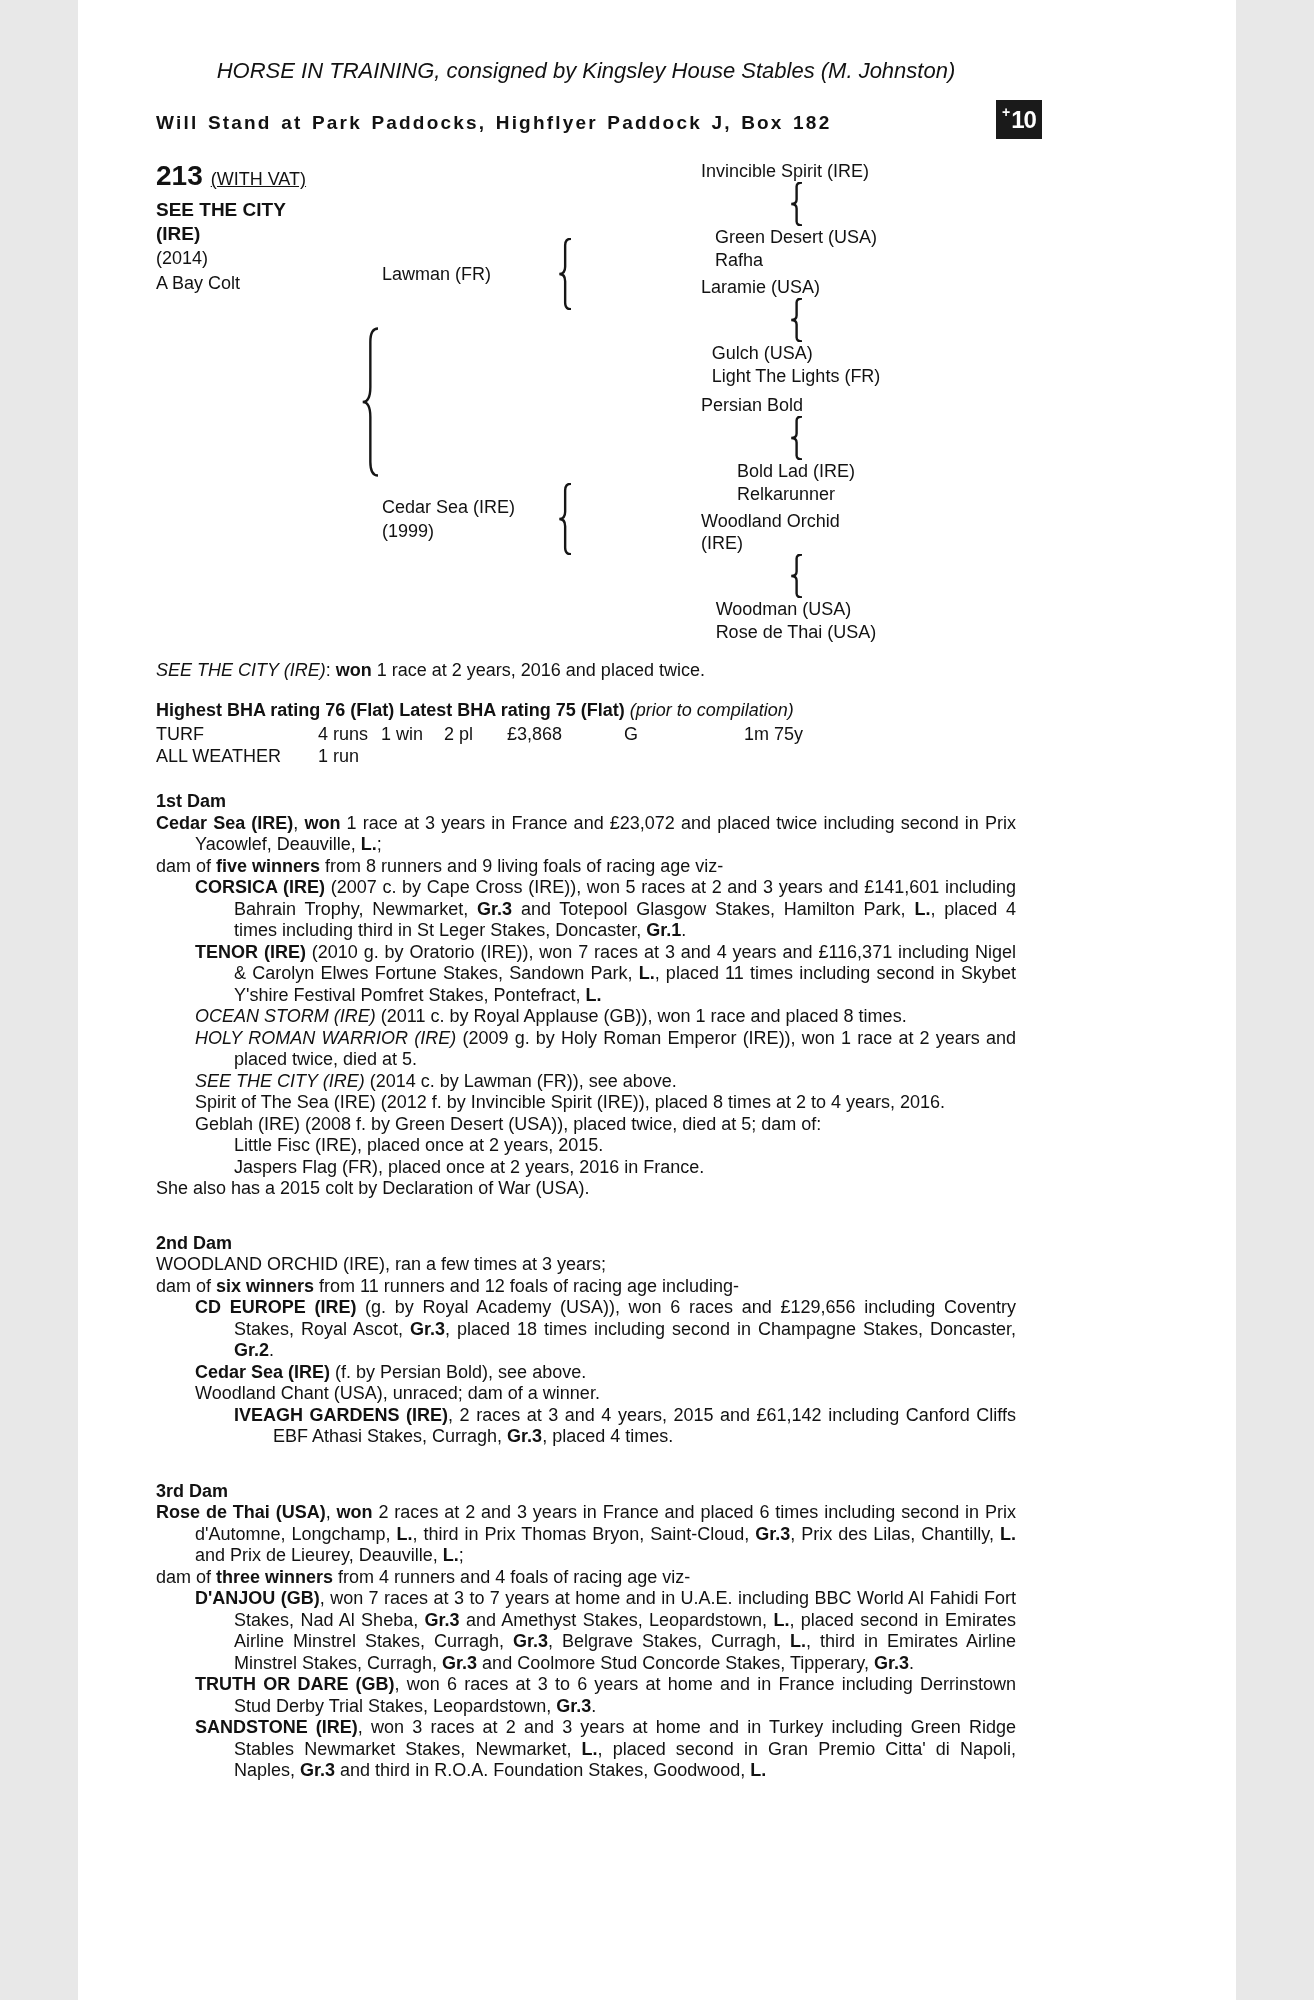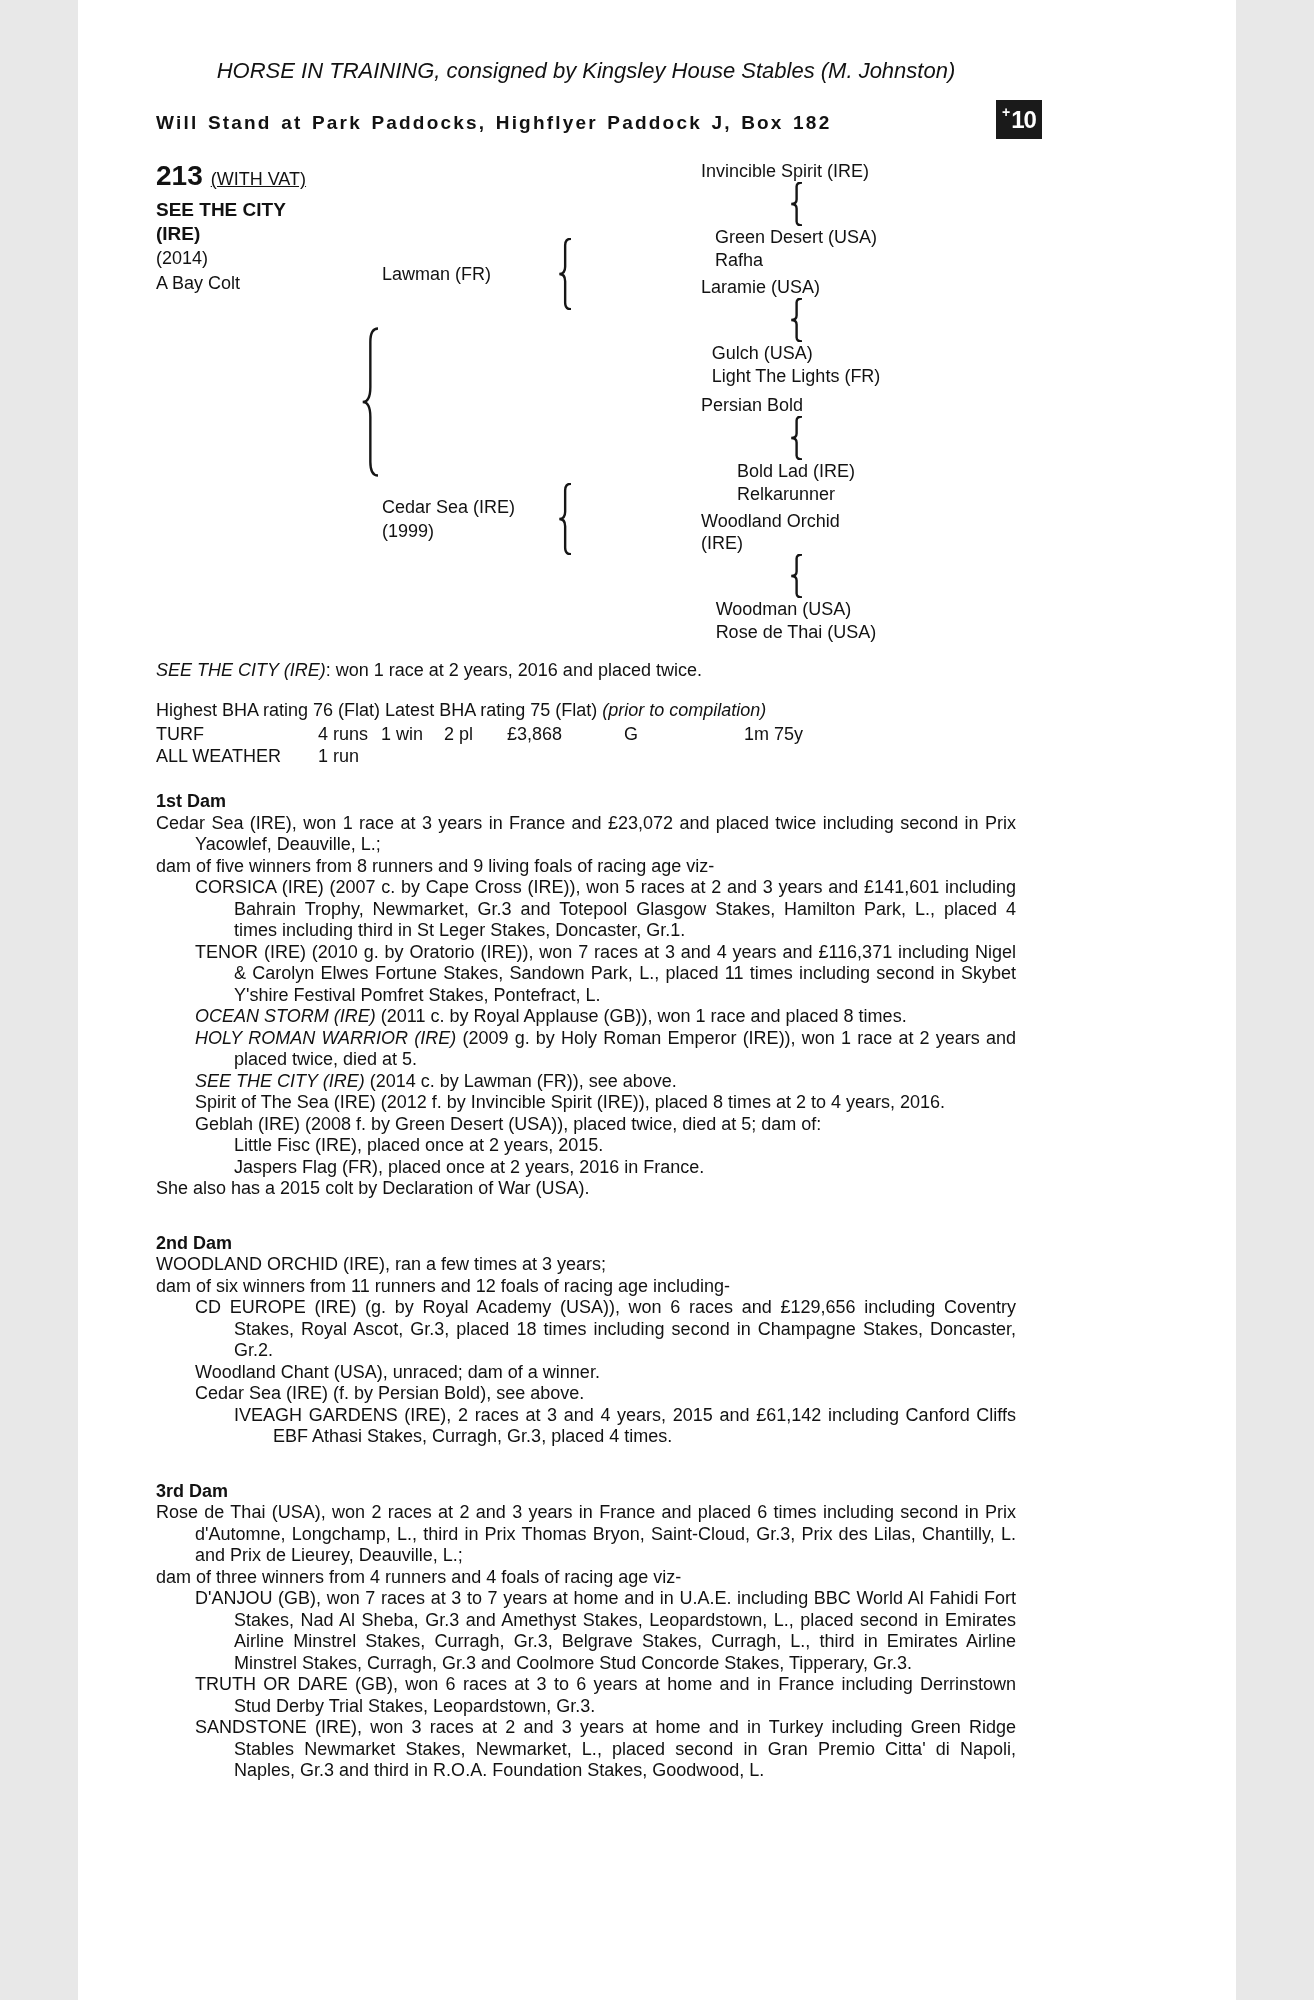--- a/index.html
+++ b/index.html
@@ -42,21 +42,21 @@
   .fam { display:flex; align-items:center; }
   .g1name { width:170px; font-size:18px; line-height:24px; }
   .g2stack { display:flex; flex-direction:column; gap:4px; flex:1; }
   .g2fam { display:flex; align-items:center;flex-direction:column; }
   .g2name { width:190px; font-size:18px; line-height:22px; white-space:nowrap; }
   .g3stack { display:flex; flex-direction:column; justify-content:flex-end; }
   .g3name { font-size:18px; line-height:23px; white-space:nowrap; }
 
   
   .para { font-size:18px; line-height:21.5px; text-align:justify; }
-  .b { font-weight:normal; }
+  .b { font-weight:bold; }
   .i { font-style:italic; }
 
   .summary { margin-top:16px; }
   .rating  { margin-top:18px; }
 
   .record { margin-top:2px; font-size:18px; }
   .rec-row { display:grid; grid-template-columns:162px 63px 63px 63px 117px 120px 1fr; line-height:22px; }
 
   .sec-heading { font-size:18px; font-weight:bold; margin-top:24px; line-height:21.5px; }
   .sec-heading.gap-lg { margin-top:33px; }
@@ -220,22 +220,22 @@
       <div class="para hang2"><span>Little Fisc (IRE), placed once at 2 years, 2015.</span></div>
       <div class="para hang2"><span>Jaspers Flag (FR), placed once at 2 years, 2016 in France.</span></div>
       <div class="para flat"><span>She also has a 2015 colt by Declaration of War (USA).</span></div>
     </div>
 
     <div class="section">
       <div class="sec-heading gap-lg">2nd Dam</div>
       <div class="para hang0"><span>WOODLAND ORCHID (IRE), ran a few times at 3 years;</span></div>
       <div class="para flat"><span>dam of </span><span class="b">six winners</span><span> from 11 runners and 12 foals of racing age including-</span></div>
       <div class="para hang1"><span class="b">CD EUROPE (IRE)</span><span> (g. by Royal Academy (USA)), won 6 races and £129,656 including Coventry Stakes, Royal Ascot, </span><span class="b">Gr.3</span><span>, placed 18 times including second in Champagne Stakes, Doncaster, </span><span class="b">Gr.2</span><span>.</span></div>
+      <div class="para hang1"><span class="b">Cedar Sea (IRE)</span><span> (f. by Persian Bold), see above.</span></div>
       <div class="para hang1"><span>Woodland Chant (USA), unraced; dam of a winner.</span></div>
-      <div class="para hang1"><span class="b">Cedar Sea (IRE)</span><span> (f. by Persian Bold), see above.</span></div>
       <div class="para hang2"><span class="b">IVEAGH GARDENS (IRE)</span><span>, 2 races at 3 and 4 years, 2015 and £61,142 including Canford Cliffs EBF Athasi Stakes, Curragh, </span><span class="b">Gr.3</span><span>, placed 4 times.</span></div>
     </div>
 
     <div class="section">
       <div class="sec-heading gap-lg">3rd Dam</div>
       <div class="para hang0"><span class="b">Rose de Thai (USA)</span><span>, </span><span class="b">won</span><span> 2 races at 2 and 3 years in France and placed 6 times including second in Prix d'Automne, Longchamp, </span><span class="b">L.</span><span>, third in Prix Thomas Bryon, Saint-Cloud, </span><span class="b">Gr.3</span><span>, Prix des Lilas, Chantilly, </span><span class="b">L.</span><span> and Prix de Lieurey, Deauville, </span><span class="b">L.</span><span>;</span></div>
       <div class="para flat"><span>dam of </span><span class="b">three winners</span><span> from 4 runners and 4 foals of racing age viz-</span></div>
       <div class="para hang1"><span class="b">D'ANJOU (GB)</span><span>, won 7 races at 3 to 7 years at home and in U.A.E. including BBC World Al Fahidi Fort Stakes, Nad Al Sheba, </span><span class="b">Gr.3</span><span> and Amethyst Stakes, Leopardstown, </span><span class="b">L.</span><span>, placed second in Emirates Airline Minstrel Stakes, Curragh, </span><span class="b">Gr.3</span><span>, Belgrave Stakes, Curragh, </span><span class="b">L.</span><span>, third in Emirates Airline Minstrel Stakes, Curragh, </span><span class="b">Gr.3</span><span> and Coolmore Stud Concorde Stakes, Tipperary, </span><span class="b">Gr.3</span><span>.</span></div>
       <div class="para hang1"><span class="b">TRUTH OR DARE (GB)</span><span>, won 6 races at 3 to 6 years at home and in France including Derrinstown Stud Derby Trial Stakes, Leopardstown, </span><span class="b">Gr.3</span><span>.</span></div>
       <div class="para hang1"><span class="b">SANDSTONE (IRE)</span><span>, won 3 races at 2 and 3 years at home and in Turkey including Green Ridge Stables Newmarket Stakes, Newmarket, </span><span class="b">L.</span><span>, placed second in Gran Premio Citta' di Napoli, Naples, </span><span class="b">Gr.3</span><span> and third in R.O.A. Foundation Stakes, Goodwood, </span><span class="b">L.</span></div>

